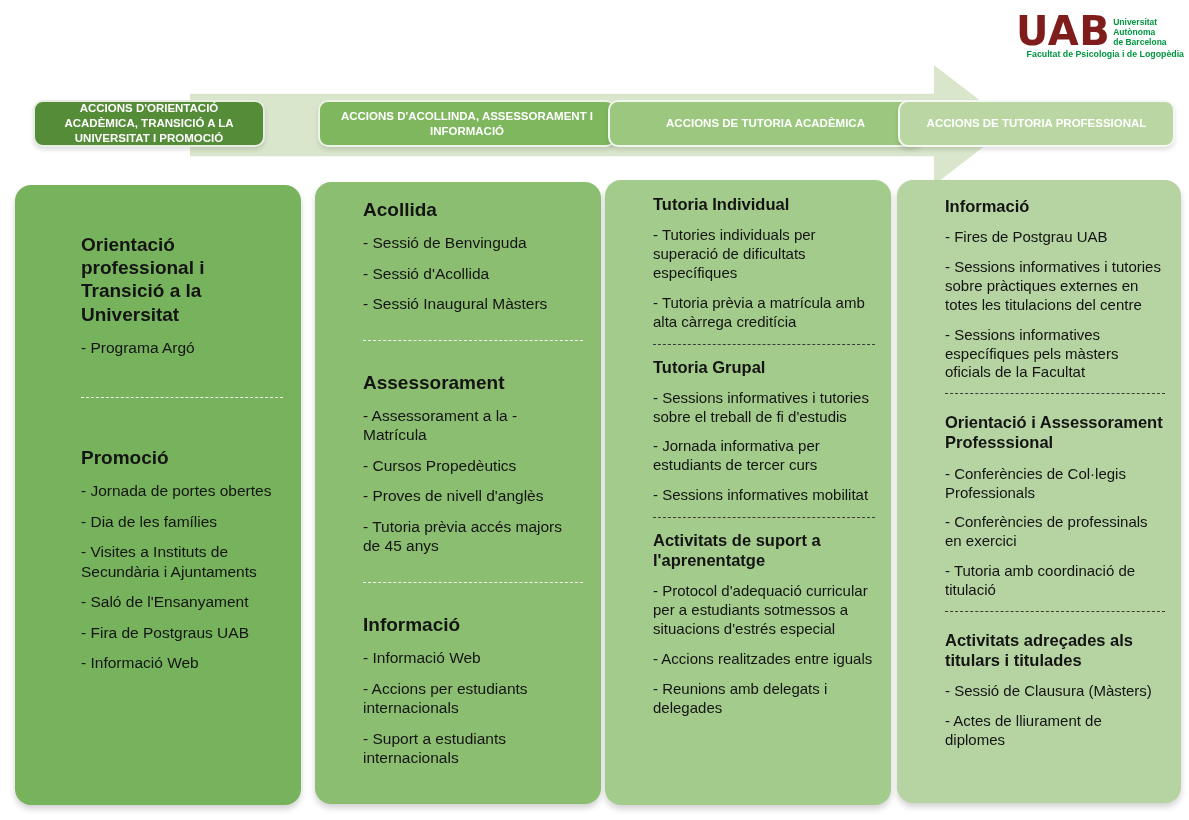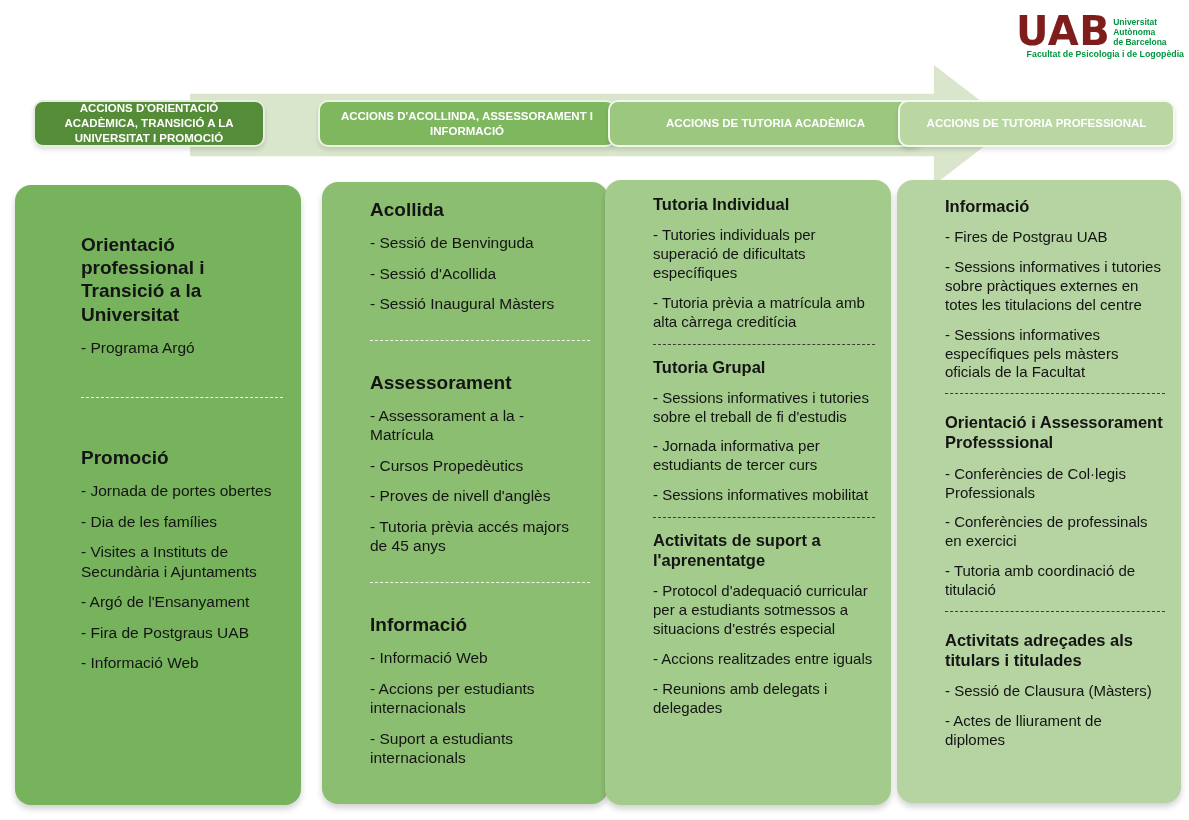--- a/index.html
+++ b/index.html
@@ -89,25 +89,25 @@
   </div>
 
   <div class="column col-0" style="background: rgb(119, 179, 92);">
       <div class="section-heading">Orientació professional i Transició a la Universitat</div>
       <div class="list-item">- Programa Argó</div>
       <div class="separator" style="border-top-color: rgba(255, 255, 255, 0.9);"></div>
       <div class="section-heading">Promoció</div>
       <div class="list-item">- Jornada de portes obertes</div>
       <div class="list-item">- Dia de les famílies</div>
       <div class="list-item">- Visites a Instituts de Secundària i Ajuntaments</div>
-      <div class="list-item">- Argó de l'Ensanyament</div>
+      <div class="list-item">- Saló de l'Ensanyament</div>
       <div class="list-item">- Fira de Postgraus UAB</div>
       <div class="list-item">- Informació Web</div>
     </div>
-  <div class="column col-1" style="background: rgb(140, 190, 113); margin-left: 7px;">
+  <div class="column col-1" style="background: rgb(140, 190, 113);">
       <div class="section-heading">Acollida</div>
       <div class="list-item">- Sessió de Benvinguda</div>
       <div class="list-item">- Sessió d'Acollida</div>
       <div class="list-item">- Sessió Inaugural Màsters</div>
       <div class="separator" style="border-top-color: rgba(255, 255, 255, 0.9);"></div>
       <div class="section-heading">Assessorament</div>
       <div class="list-item">- Assessorament a la - Matrícula</div>
       <div class="list-item">- Cursos Propedèutics</div>
       <div class="list-item">- Proves de nivell d'anglès</div>
       <div class="list-item">- Tutoria prèvia accés majors de 45 anys</div>

